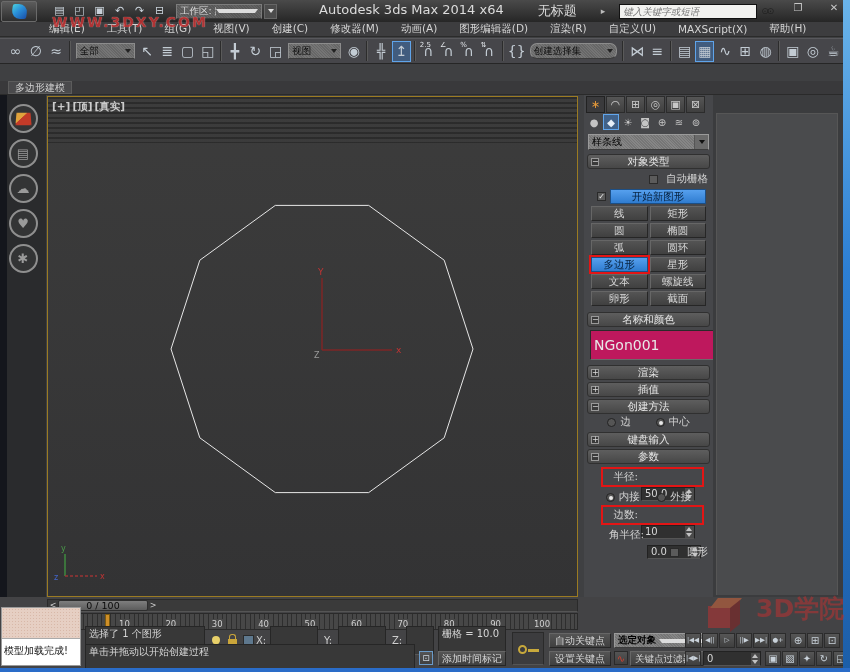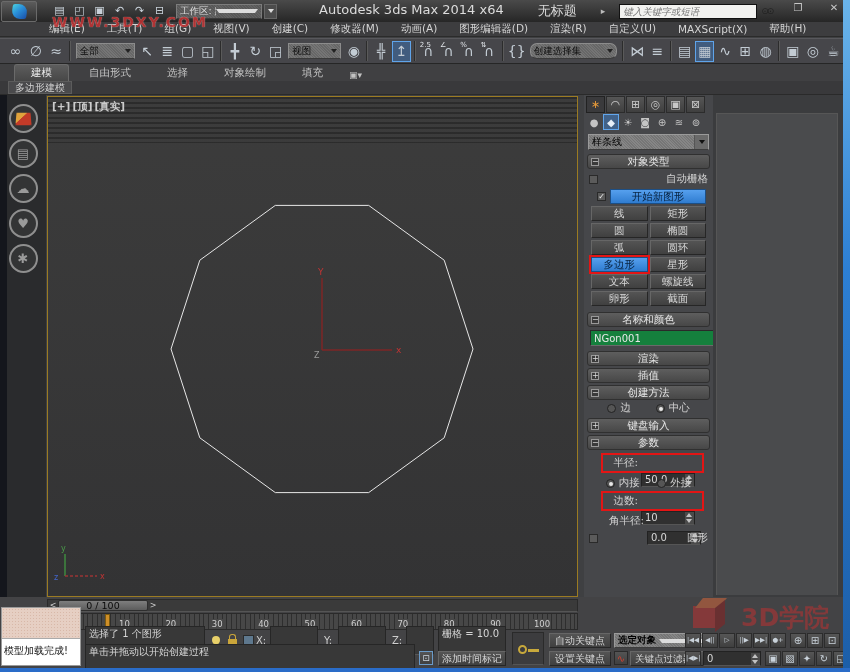--- a/index.html
+++ b/index.html
@@ -69,31 +69,31 @@
   .cpcat{width:16px;height:16px;display:flex;align-items:center;justify-content:center;color:#c4c4c4;font-size:10px;border:1px solid transparent;}
   .cpcat.act{background:rgba(60,125,200,.5);border:1px solid #61a6ec;color:#e8f0f8;}
   .cpdd{margin:2px 4px;height:16px;background:#7e7e7e;background-image:repeating-linear-gradient(45deg,#868686 0 1px,#767676 1px 2px);border:1px solid #9a9a9a;border-bottom-color:#3c3c3c;display:flex;align-items:center;font-size:10px;color:#000;padding-left:3px;}
   .cpdd span{flex:1;}
   .ddbtn{width:14px;height:14px;background:#6a6a6a;border-left:1px solid #555;display:flex;align-items:center;justify-content:center;}
   .ddbtn i{width:0;height:0;border-left:3px solid transparent;border-right:3px solid transparent;border-top:4px solid #111;}
   .rollout{margin:2px 3px 0 3px;}
   .rhdr{position:relative;height:15px;background:linear-gradient(#5e5e5e,#474747);border:1px solid #303030;border-radius:3px;color:#e6e6e6;font-size:10.5px;text-align:center;line-height:13px;}
   .rhdr .pm{position:absolute;left:3px;top:3px;width:8px;height:8px;border:1px solid #999;background:#3a3a3a;color:#ddd;font-size:8px;line-height:6px;text-align:center;}
   .rbody{padding:3px 2px 2px 2px;}
-  .cbrow{display:flex;align-items:center;gap:8px;justify-content:space-between;height:14px;color:#d2d2d2;font-size:10.5px;}
+  .cbrow{display:flex;align-items:center;gap:8px;justify-content:flex-end;height:14px;color:#d2d2d2;font-size:10.5px;}
   .cb{width:9px;height:9px;background:#5b5b5b;border:1px solid #2a2a2a;color:#f0f0f0;font-size:8px;line-height:8px;text-align:center;font-weight:bold;}
   .startrow{display:flex;align-items:center;gap:4px;margin:3px 2px 2px 8px;}
   .btn2{height:15px;background:linear-gradient(#545454,#404040);border:1px solid #666;border-bottom-color:#262626;border-right-color:#262626;color:#d6d6d6;font-size:10.5px;text-align:center;line-height:13px;}
   .btn2.blue{background:linear-gradient(#56a0ee,#2f7cd0);color:#082340;border-color:#1c4f86;}
   .startbtn{flex:1;}
   .shapegrid{display:grid;grid-template-columns:1fr 1fr;gap:2px;margin:2px 2px;}
   .sbtn{height:15px;}
   .sbtn.red{box-shadow:0 0 0 2px #e31515;}
   .ncrow{display:flex;gap:3px;margin:3px 3px;}
-  .ncfld{flex:1;height:16px;background:#15803d;border:1px solid #2a2a2a;border-bottom-color:#6a6a6a;color:#e8e8e8;font-size:10px;padding:0 3px;}
+  .ncfld{flex:1;height:16px;background:#be185d;border:1px solid #2a2a2a;border-bottom-color:#6a6a6a;color:#e8e8e8;font-size:14px;padding:14px 3px;}
   .swatch{width:14px;height:16px;border:1px solid #1a1a1a;}
   .radrow{display:flex;align-items:center;justify-content:space-around;height:16px;color:#d2d2d2;font-size:10.5px;padding:0 8px;}
   .rad{display:flex;align-items:center;gap:4px;}
   .radio{width:9px;height:9px;border-radius:50%;background:#555;border:1px solid #222;position:relative;}
   .radio.sel::after{content:"";position:absolute;left:2px;top:2px;width:4px;height:4px;border-radius:50%;background:#e8e8e8;}
   .prow{display:flex;align-items:center;justify-content:flex-end;height:16px;margin-bottom:2px;color:#d2d2d2;font-size:10.5px;padding-right:7px;gap:3px;}
   .spinfld{width:54px;height:14px;background:#303030;border:1px solid #222;border-bottom-color:#555;display:flex;align-items:center;margin-top:33px;}
   .spinfld .v{flex:1;color:#d8d8d8;font-size:10px;padding-left:3px;}
   .spin{width:9px;height:12px;display:flex;flex-direction:column;justify-content:space-between;padding:1px;background:#4a4a4a;}
   .spin i{width:0;height:0;border-left:3px solid transparent;border-right:3px solid transparent;}
@@ -144,21 +144,21 @@
   .navr2{position:absolute;left:765px;display:flex;gap:1px;}
   .navbtn{width:16px;height:15px;background:linear-gradient(#565656,#3f3f3f);border:1px solid #2c2c2c;color:#c9d2da;font-size:10px;text-align:center;line-height:13px;}
 
   
   .popup{position:absolute;left:1px;top:607px;width:80px;height:59px;border:1px solid #9a9a9a;background:#fff;z-index:20;}
   .popup .ptex{height:31px;background:#e6cfc3;background-image:radial-gradient(#d8b8a8 18%,transparent 19%);background-size:3px 3px;border-bottom:1px solid #aaa;}
   .popup .plabel{height:26px;background:#fff;color:#111;font-size:10px;line-height:24px;padding-left:2px;white-space:nowrap;}
 
   
   .wm-top{position:absolute;left:52px;top:14px;color:#cc3333;font-size:14px;font-weight:bold;letter-spacing:2px;opacity:.8;z-index:30;text-shadow:0 0 1px #ffdddd;pointer-events:none;}
-  .wm-br{position:absolute;left:689px;top:592px;display:flex;align-items:flex-end;gap:12px;opacity:.5;z-index:30;pointer-events:none;}
+  .wm-br{position:absolute;left:704px;top:592px;display:flex;align-items:flex-start;gap:12px;opacity:.5;z-index:30;pointer-events:none;}
   .wm-br span{color:#c43030;font-size:25px;font-weight:bold;}
   .cube{position:relative;width:40px;height:42px;}
   .cube .c1{position:absolute;left:4px;top:14px;width:22px;height:22px;background:#c43030;}
   .cube .c2{position:absolute;left:10px;top:6px;width:24px;height:10px;background:#e06a3a;transform:skewX(-38deg);}
   .cube .c3{position:absolute;left:26px;top:12px;width:10px;height:24px;background:#8f1f1f;transform:skewY(-38deg);}
 
   
   .desk-right{position:absolute;right:0;top:0;width:7px;height:672px;background:linear-gradient(#6ab4ea,#2d7fd4 40%,#1c5ea8);}
   .desk-bottom{position:absolute;left:0;bottom:0;width:850px;height:4px;background:#2a6cc8;}
 </style>
@@ -316,28 +316,20 @@
         <div class="tsep"></div>
         <div class="tbtn">
           <span class="g">▣</span>
         </div>
         <div class="tbtn">
           <span class="g">◎</span>
         </div>
         <div class="tbtn">
           <span class="g">☕</span>
         </div>
-      </div>
-    <div class="ribbonrow" id="ribbontabs">
-        <div class="rtab act">建模</div>
-        <div class="rtab">自由形式</div>
-        <div class="rtab">选择</div>
-        <div class="rtab">对象绘制</div>
-        <div class="rtab">填充</div>
-        <div class="rmore">▣▾</div>
       </div>
     <div class="ribbonsub">
       <div class="subtab">多边形建模</div>
     </div>
 
     <div class="viewport">
       <div class="vpbands"></div>
       <div class="vplabel" id="vplabel">
           <span>[+]</span>
           <span>[顶]</span>

